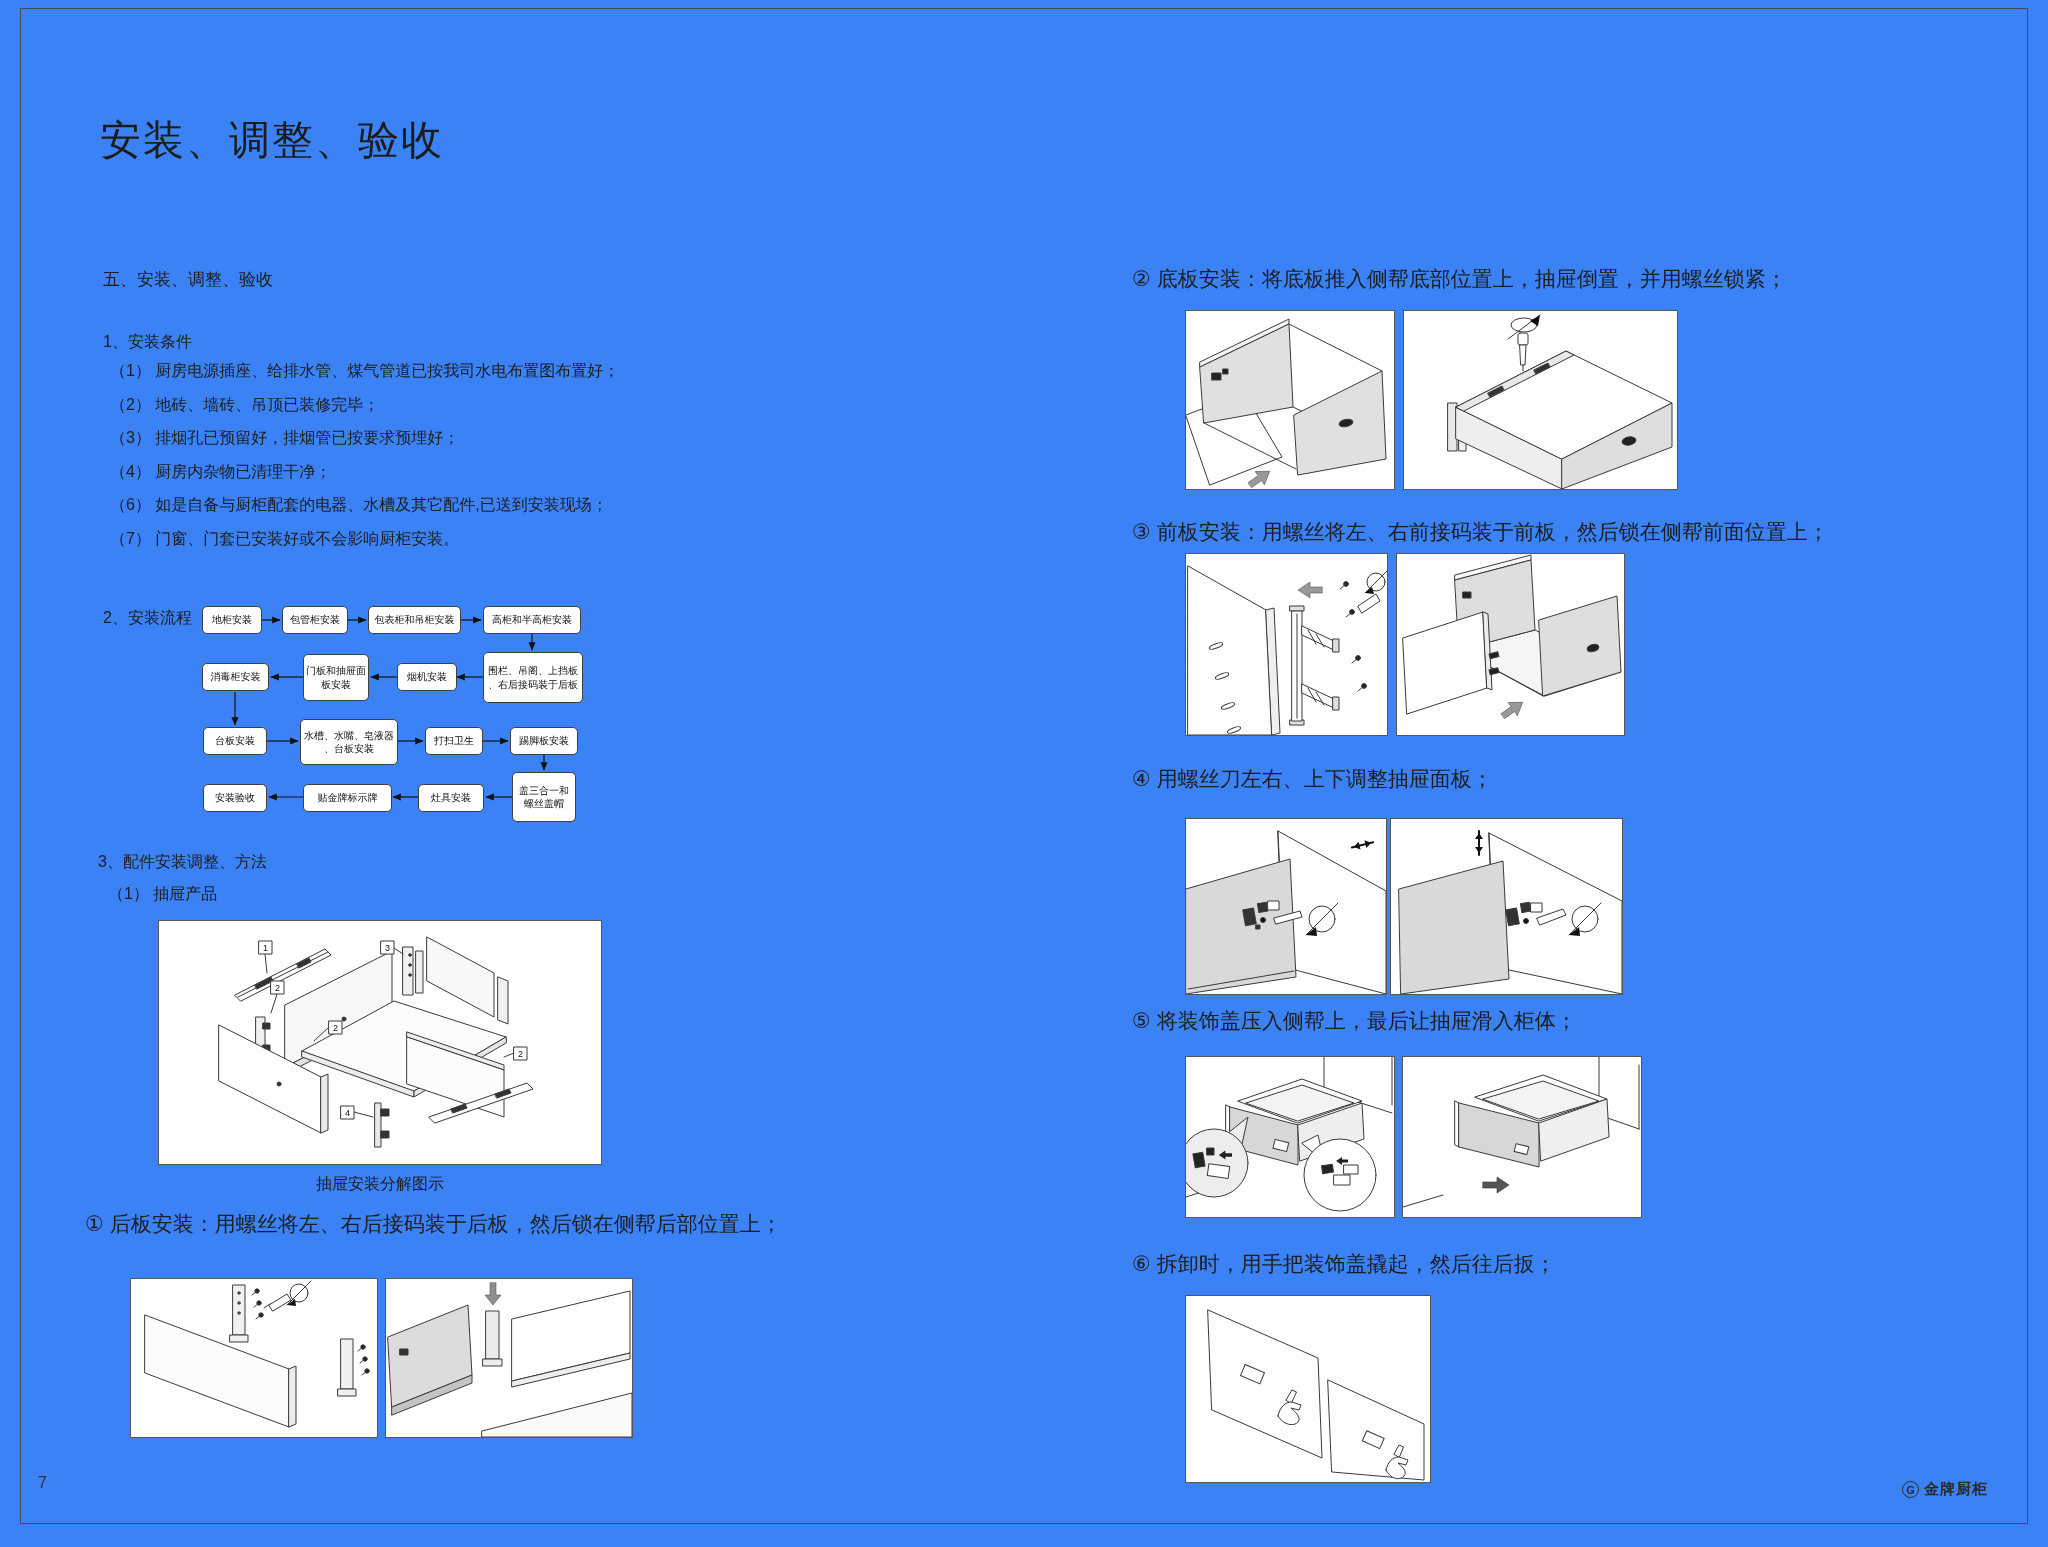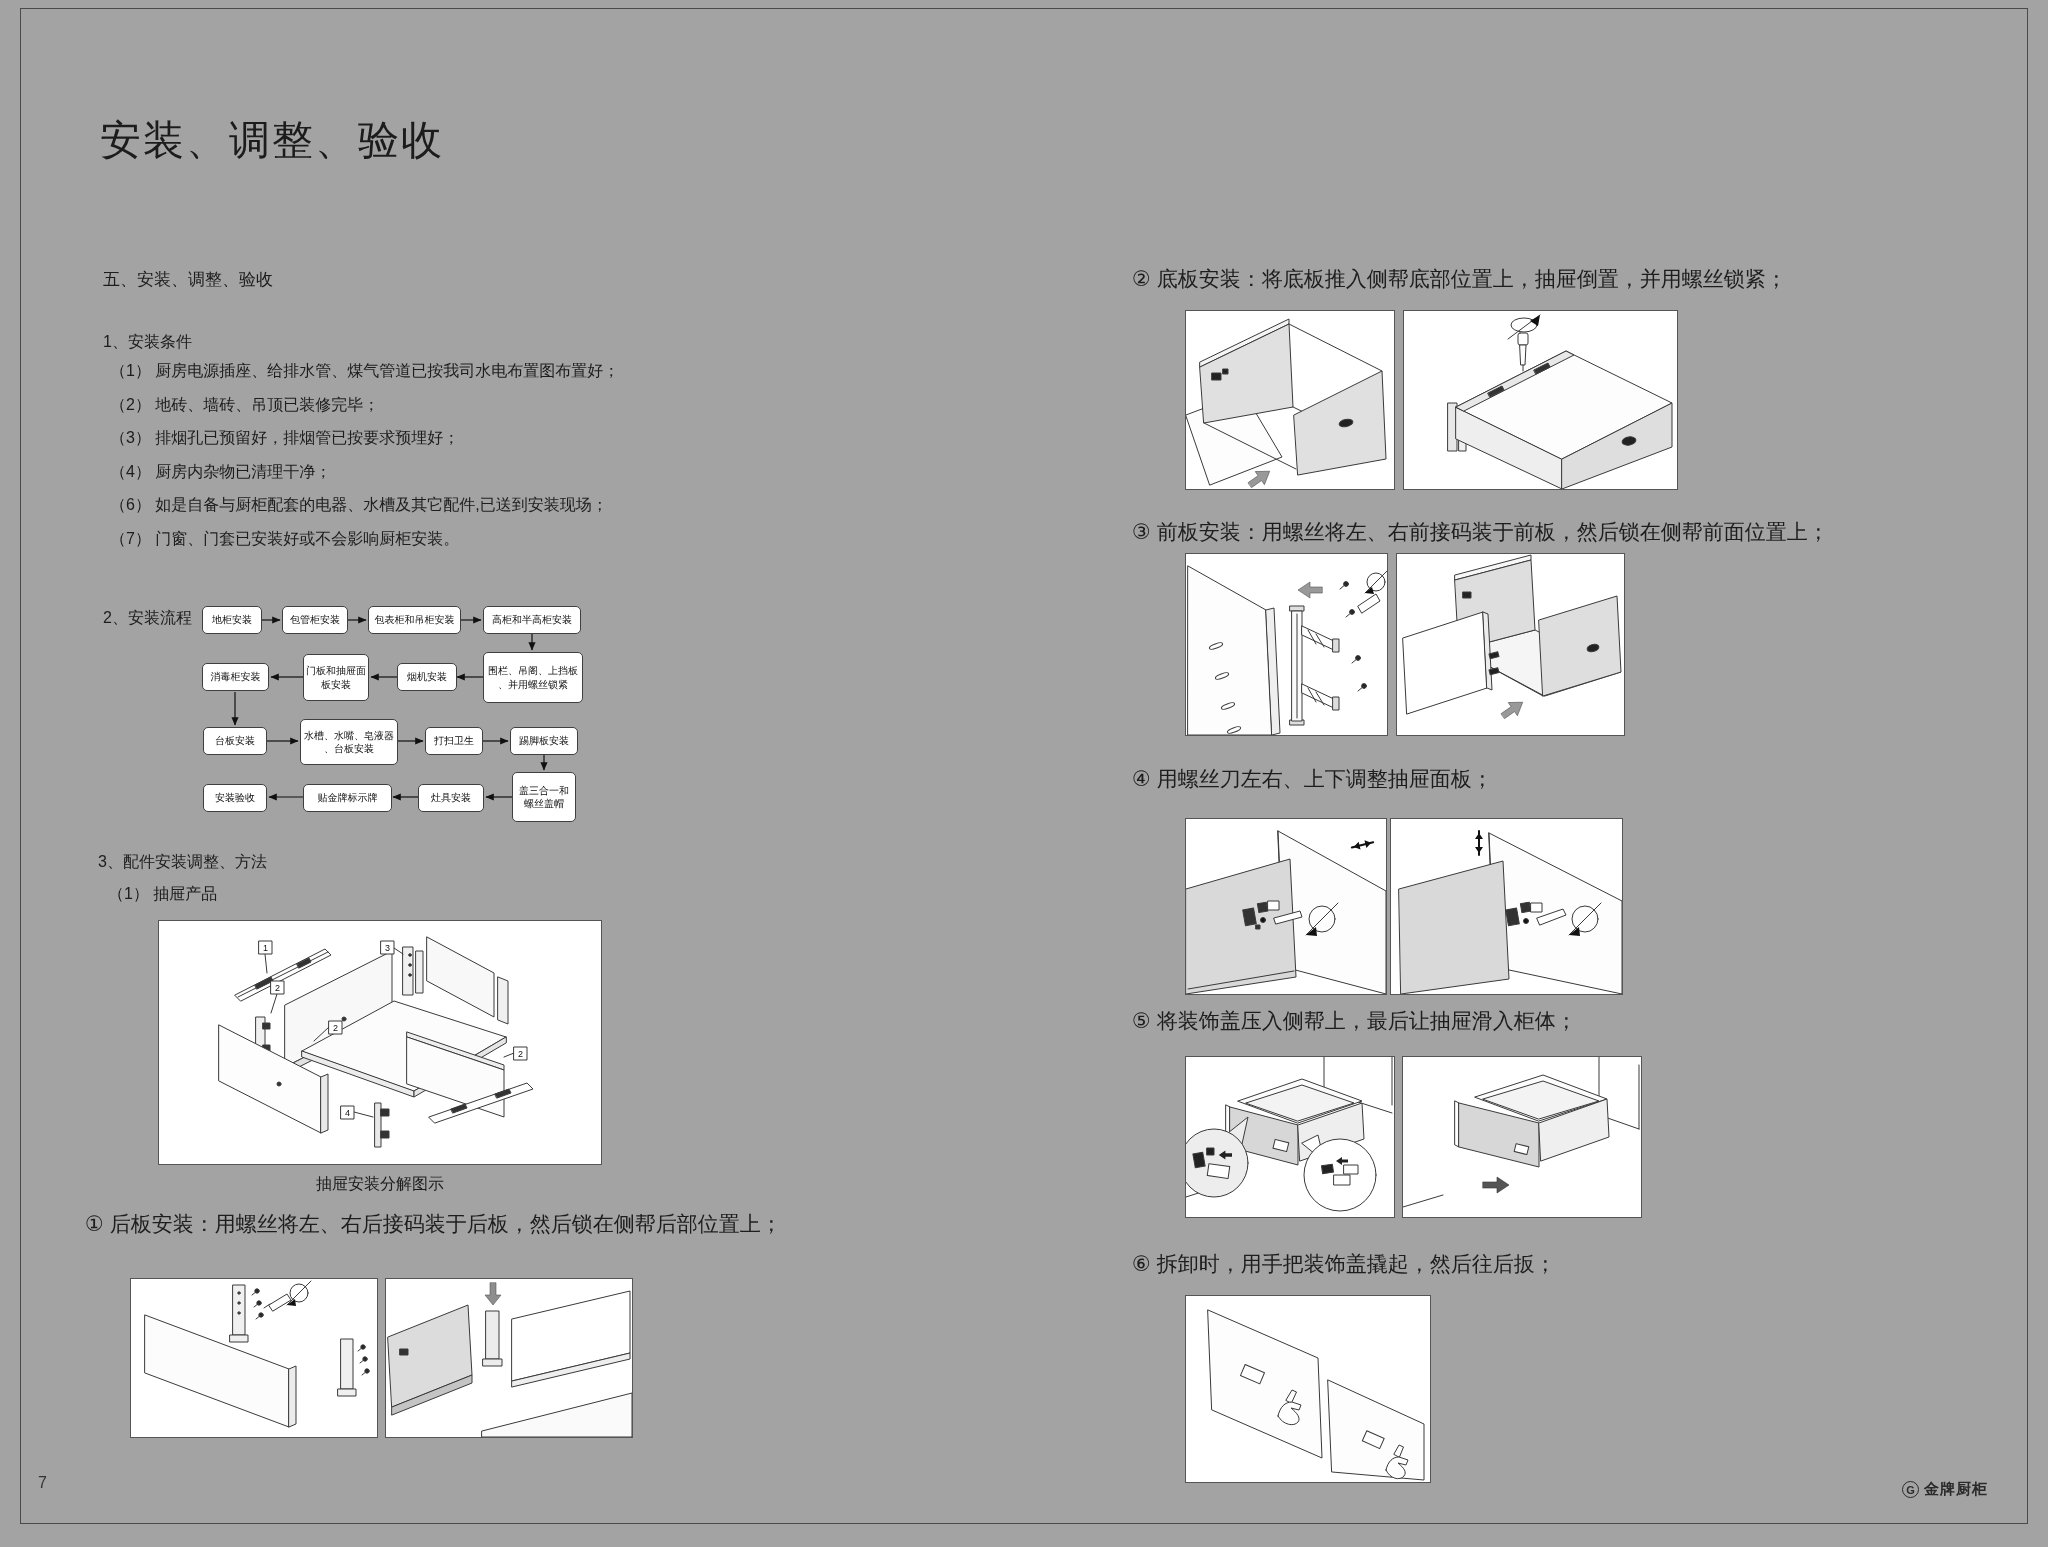--- a/index.html
+++ b/index.html
@@ -1,18 +1,18 @@
 <!DOCTYPE html>
 <html><head>
 <meta charset="utf-8">
 <style>
   html,body{margin:0;padding:0;background:#fff;}
   body{width:2048px;height:1547px;position:relative;font-family:"Liberation Sans","DejaVu Sans",sans-serif;color:#222;}
   .abs{position:absolute;}
-  #page{position:absolute;left:0;top:0;width:2048px;height:1547px;background:#a3a3a3;overflow:hidden;text-decoration:underline;}
+  #page{position:absolute;left:0;top:0;width:2048px;height:1547px;background:#3b82f6;overflow:hidden;text-decoration:underline;}
   #page-border{position:absolute;left:20px;top:8px;width:2006px;height:1514px;border:1px solid #4a4a4a;}
   .main-title{font-size:41px;line-height:1;letter-spacing:2px;color:#1c1c1c;}
   .sec-h{font-size:17px;color:#1d1d1d;}
   .sub-h{font-size:16px;color:#1d1d1d;}
   .cond-item{font-size:16px;line-height:33.5px;white-space:nowrap;color:#1d1d1d;}
   .step-label{font-size:21px;color:#1d1d1d;white-space:nowrap;}
   .illus-box{position:absolute;border:1px solid #555;background:#fff;box-sizing:border-box;}
   .fc-node{position:absolute;border:1px solid #3f3f3f;border-radius:5px;background:#fff;
            display:flex;align-items:center;justify-content:center;text-align:center;
            font-size:10px;line-height:1.35;padding:9px 2px;box-sizing:border-box;
@@ -70,21 +70,21 @@
         <line x1="344" y1="155" x2="344" y2="170" marker-end="url(#ah)"></line>
         <line x1="312" y1="197" x2="286" y2="197" marker-end="url(#ah)"></line>
         <line x1="218" y1="197" x2="193" y2="197" marker-end="url(#ah)"></line>
         <line x1="103" y1="197" x2="69" y2="197" marker-end="url(#ah)"></line>
       </g>
     </svg>
     <div class="fc-node" style="left:2px;top:6px;width:60px;height:28px;">地柜安装</div>
     <div class="fc-node" style="left:82px;top:6px;width:66px;height:28px;">包管柜安装</div>
     <div class="fc-node" style="left:168px;top:6px;width:93px;height:28px;">包表柜和吊柜安装</div>
     <div class="fc-node" style="left:283px;top:6px;width:98px;height:28px;">高柜和半高柜安装</div>
-    <div class="fc-node" style="left:283px;top:52px;width:100px;height:51px;">围栏、吊阁、上挡板、并用螺丝锁紧</div>
+    <div class="fc-node" style="left:283px;top:52px;width:100px;height:51px;">围栏、吊阁、上挡板、右后接码装于后板</div>
     <div class="fc-node" style="left:197px;top:63px;width:60px;height:28px;">烟机安装</div>
     <div class="fc-node" style="left:103px;top:54px;width:66px;height:47px;">门板和抽屉面板安装</div>
     <div class="fc-node" style="left:2px;top:63px;width:67px;height:28px;">消毒柜安装</div>
     <div class="fc-node" style="left:3px;top:127px;width:64px;height:28px;">台板安装</div>
     <div class="fc-node" style="left:100px;top:119px;width:98px;height:46px;">水槽、水嘴、皂液器、台板安装</div>
     <div class="fc-node" style="left:225px;top:127px;width:58px;height:28px;">打扫卫生</div>
     <div class="fc-node" style="left:310px;top:127px;width:68px;height:28px;">踢脚板安装</div>
     <div class="fc-node" style="left:312px;top:172px;width:64px;height:50px;">盖三合一和螺丝盖帽</div>
     <div class="fc-node" style="left:218px;top:184px;width:66px;height:28px;">灶具安装</div>
     <div class="fc-node" style="left:103px;top:184px;width:89px;height:28px;">贴金牌标示牌</div>

